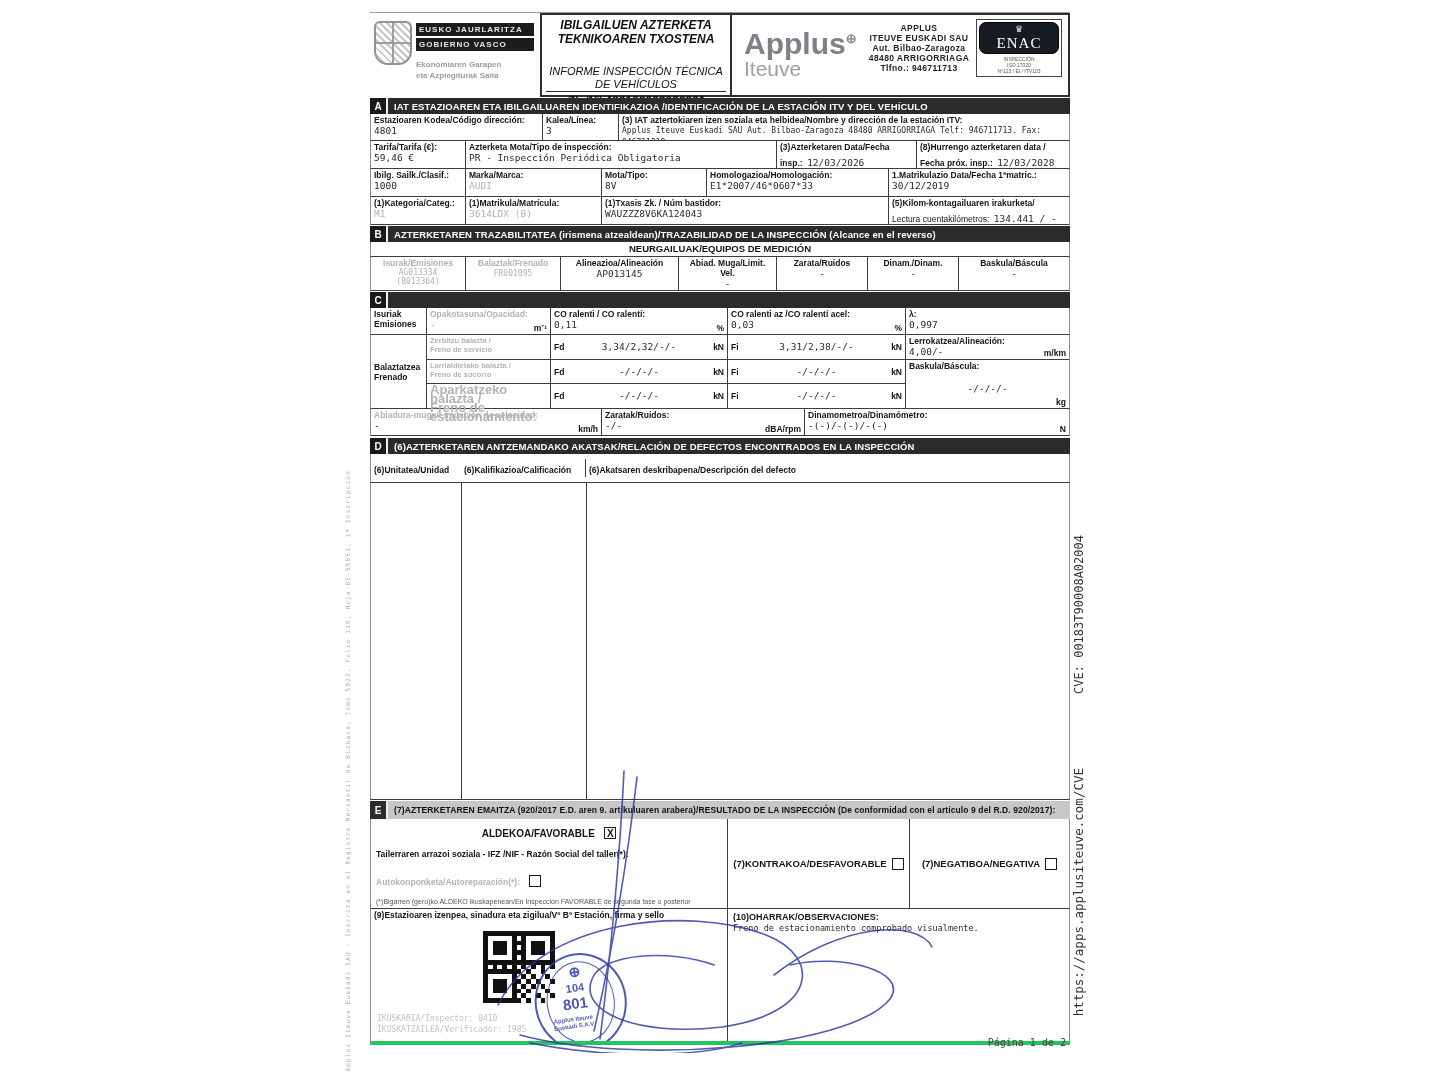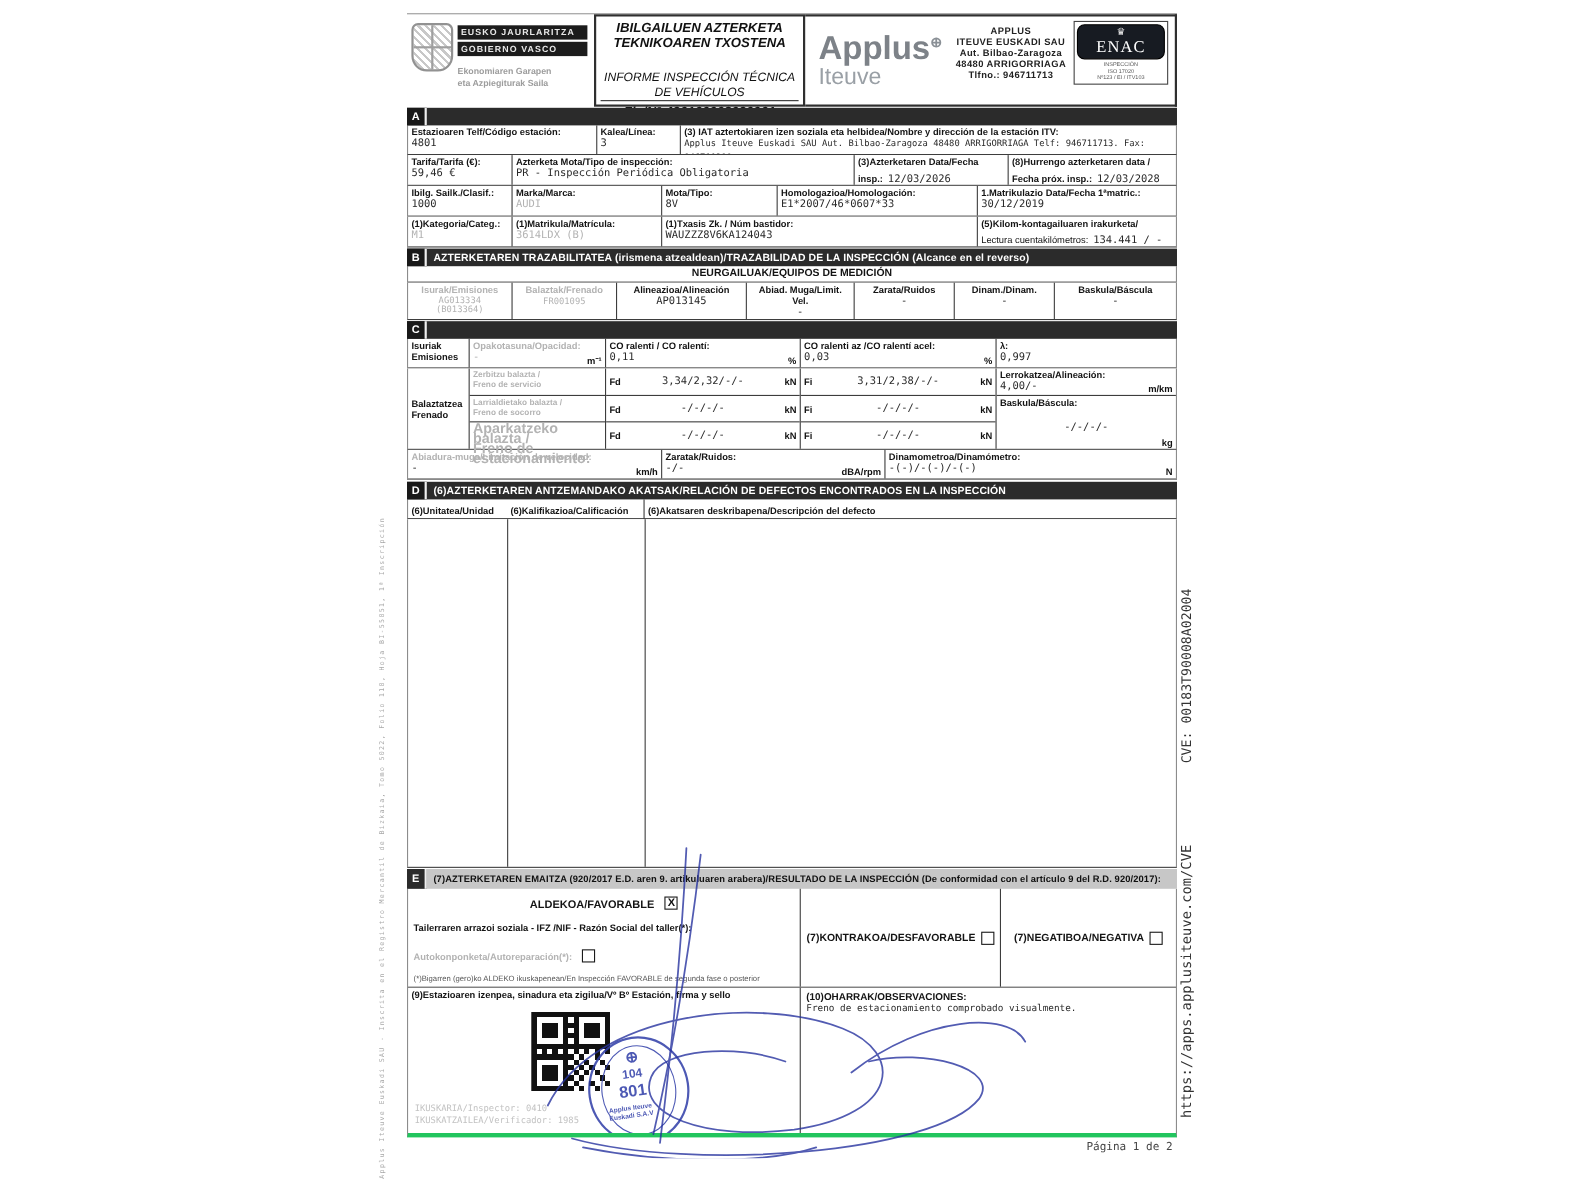--- a/index.html
+++ b/index.html
@@ -165,24 +165,25 @@
             <div class="enacsub">INSPECCIÓN
 ISO 17020
 Nº123 / EI / ITV103</div>
           </div>
         </div>
       </div>
     </div>
 
     <div class="bar">
       <div class="lt">A</div>
+      <div class="bt">IAT ESTAZIOAREN ETA IBILGAILUAREN IDENTIFIKAZIOA /IDENTIFICACIÓN DE LA ESTACIÓN ITV Y DEL VEHÍCULO</div>
     </div>
     <div class="r" style="height:27px">
       <div class="c" style="width:172px">
-        <div class="lab">Estazioaren Telf/Código estación:</div>
+        <div class="lab">Estazioaren Kodea/Código dirección:</div>
         <div class="val">4801</div>
       </div>
       <div class="c" style="width:76px">
         <div class="lab">Kalea/Línea:</div>
         <div class="val">3</div>
       </div>
       <div class="c" style="flex:1">
         <div class="lab">(3) IAT aztertokiaren izen soziala eta helbidea/Nombre y dirección de la estación ITV:</div>
         <div class="val" style="font-size:8px">Applus Iteuve Euskadi SAU  Aut. Bilbao-Zaragoza 48480 ARRIGORRIAGA Telf: 946711713. Fax: 946711218.</div>
       </div>
@@ -408,21 +409,21 @@
         <div class="lab">Dinamometroa/Dinamómetro:</div>
         <div class="val">-(-)/-(-)/-(-)</div>
         <span class="unit">N</span>
       </div>
     </div>
 
     <div class="bar" style="margin-top:2px">
       <div class="lt">D</div>
       <div class="bt">(6)AZTERKETAREN ANTZEMANDAKO AKATSAK/RELACIÓN DE DEFECTOS ENCONTRADOS EN LA INSPECCIÓN</div>
     </div>
-    <div class="r" style="height:18px; align-items:center">
+    <div class="r" style="height:29px; align-items:center">
       <div style="width:90px; padding:0 3px; border-right:none"><span class="lab">(6)Unitatea/Unidad</span></div>
       <div class="c" style="width:125px; border-right:1px solid #3d3d3d; padding:0 3px"><span class="lab">(6)Kalifikazioa/Calificación</span></div>
       <div style="flex:1; padding:0 3px"><span class="lab">(6)Akatsaren deskribapena/Descripción del defecto</span></div>
     </div>
     <div class="dbody">
       <div class="vline" style="left:90px"></div>
       <div class="vline" style="left:215px"></div>
     </div>
 
     <div class="bar light" style="height:18px">

